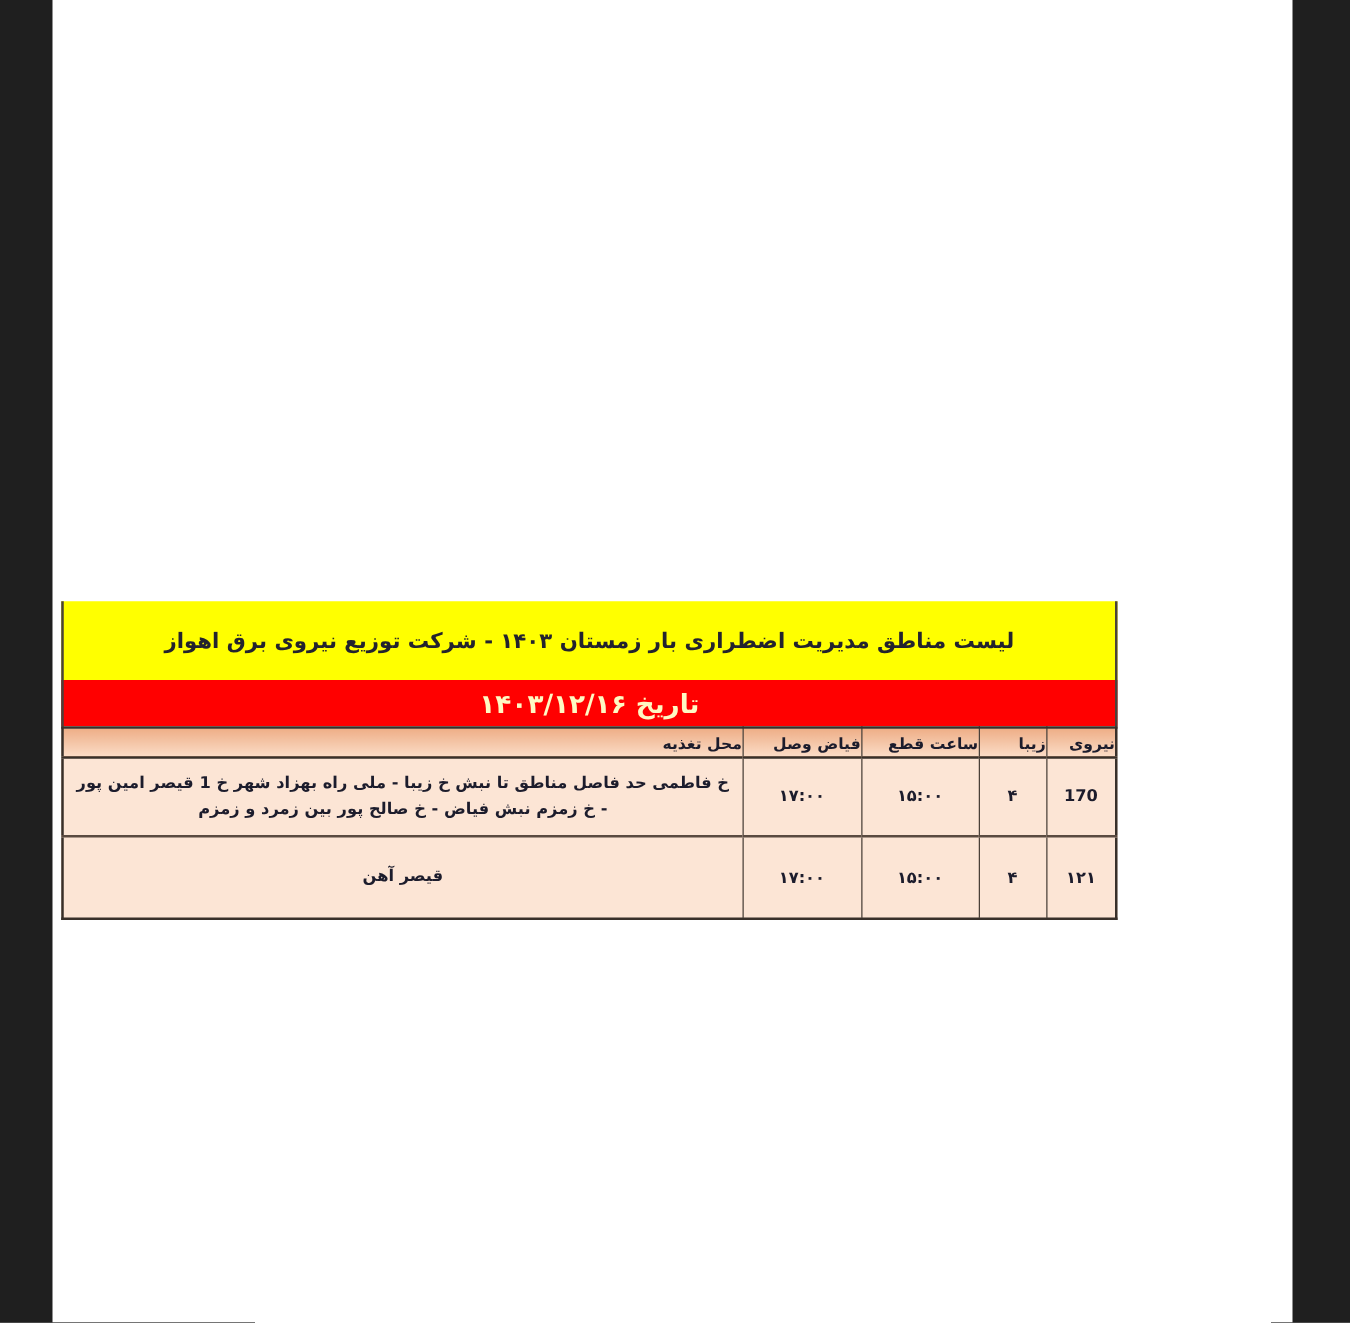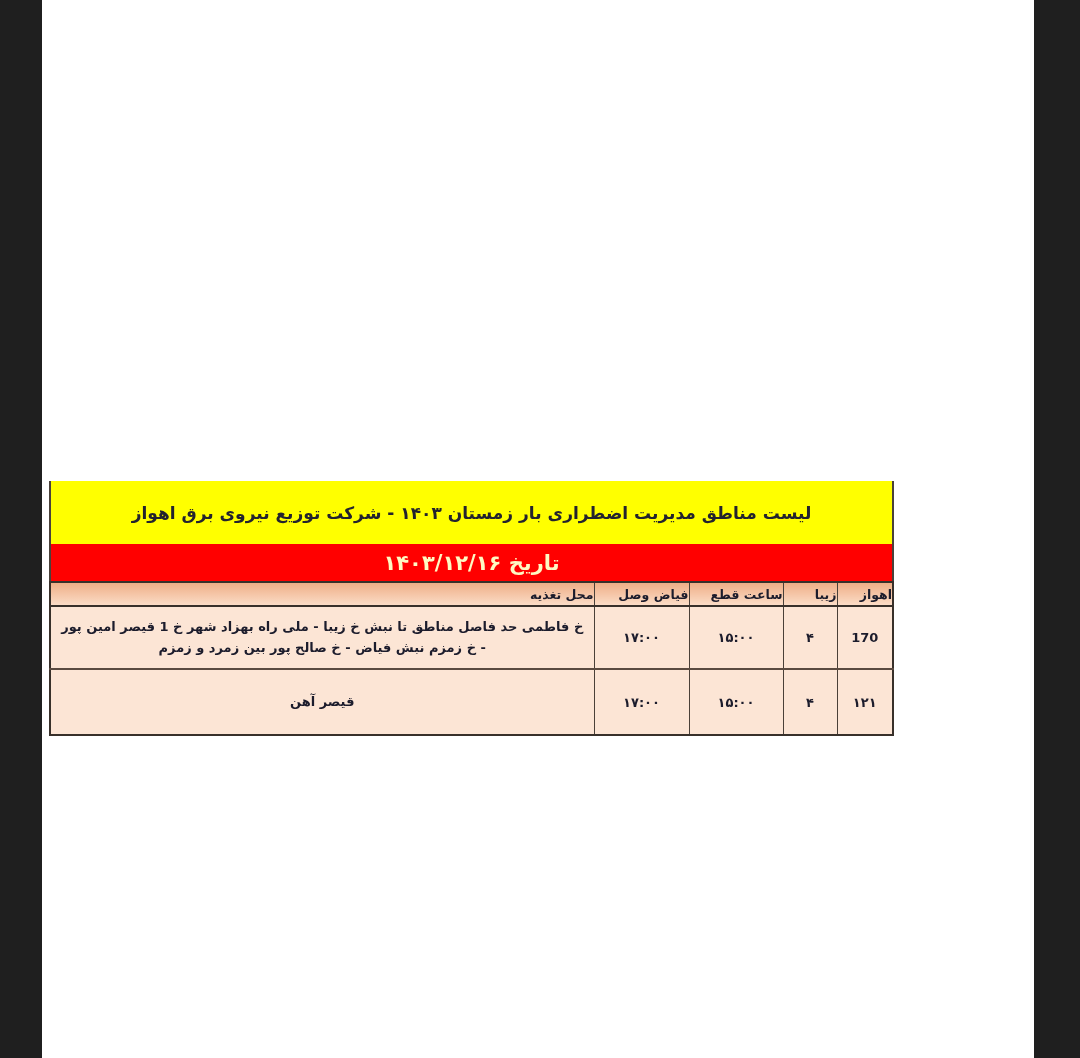--- a/index.html
+++ b/index.html
@@ -108,21 +108,21 @@
       <table class="schedule">
         <colgroup>
           <col class="c-radif">
           <col class="c-block">
           <col class="c-cut">
           <col class="c-recon">
           <col class="c-location">
         </colgroup>
         <thead>
           <tr>
-            <th>اهواز</th>
+            <th>نیروی</th>
             <th>زیبا</th>
             <th>ساعت قطع</th>
             <th>فیاض وصل</th>
             <th>محل تغذیه</th>
           </tr>
         </thead>
         <tbody>
           <tr class="row-1">
             <td>170</td>
             <td>۴</td>

